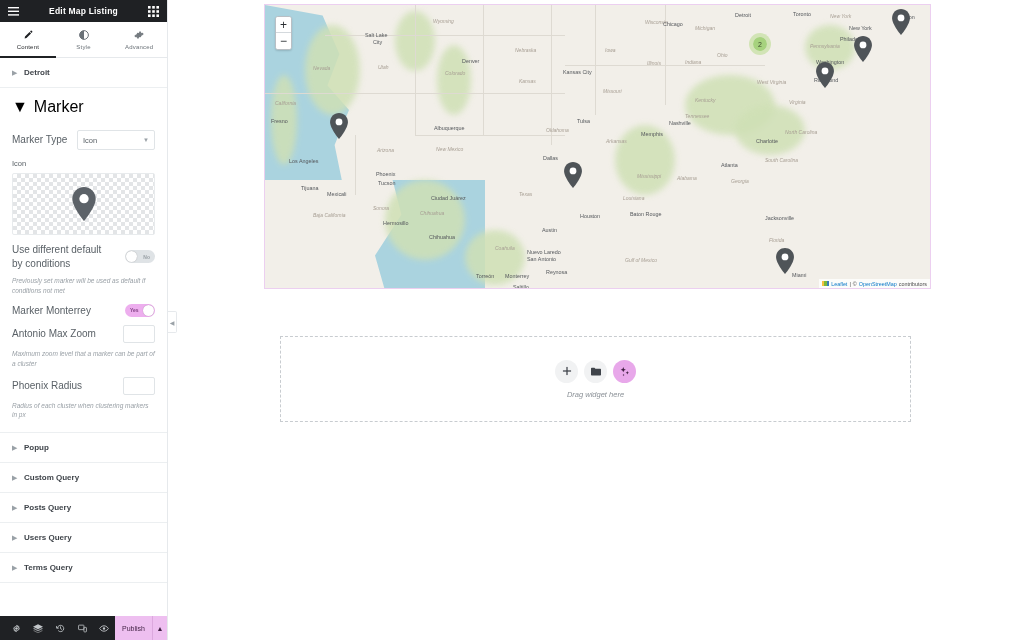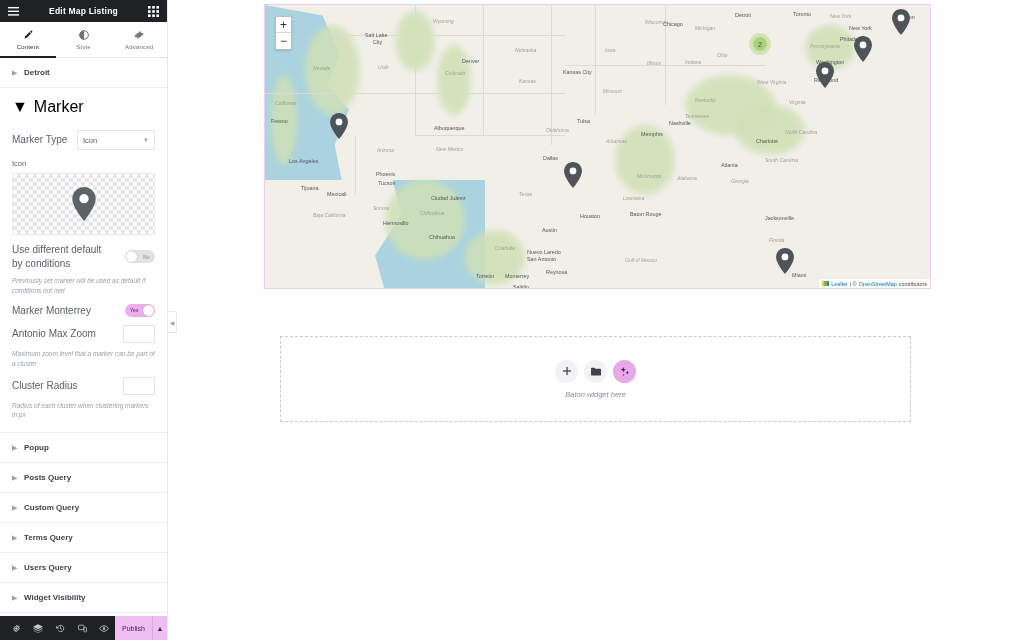--- a/index.html
+++ b/index.html
@@ -318,49 +318,45 @@
           </div>
         </div>
 
         <div class="row">
           <span class="row-lbl">Antonio Max Zoom</span>
           <input class="ctrl-input" value="" style="">
         </div>
         <div class="hint">Maximum zoom level that a marker can be part of a cluster</div>
 
         <div class="row">
-          <span class="row-lbl">Cluster Radius</span>
+          <span class="row-lbl">Phoenix Radius</span>
           <input class="ctrl-input" value="" style="">
         </div>
         <div class="hint">Radius of each cluster when clustering markers in px</div>
       </div>
 
       <div class="section">
         <span class="arw">▶</span>
         <span class="sec-lbl">Popup</span>
       </div>
       <div class="section">
         <span class="arw">▶</span>
-        <span class="sec-lbl">Posts Query</span>
+        <span class="sec-lbl">Custom Query</span>
       </div>
       <div class="section">
         <span class="arw">▶</span>
-        <span class="sec-lbl">Custom Query</span>
+        <span class="sec-lbl">Posts Query</span>
+      </div>
+      <div class="section">
+        <span class="arw">▶</span>
+        <span class="sec-lbl">Users Query</span>
       </div>
       <div class="section">
         <span class="arw">▶</span>
         <span class="sec-lbl">Terms Query</span>
-      </div>
-      <div class="section">
-        <span class="arw">▶</span>
-        <span class="sec-lbl">Users Query</span>
-      </div>
-      <div class="section">
-        <span class="arw">▶</span>
-        <span class="sec-lbl">Widget Visibility</span>
       </div>
     </div>
 
     <div id="panel-footer">
       <div id="footer-tools">
         <div class="ft-ico">
           <svg width="9" height="9" viewBox="0 0 16 16" fill="currentColor">
             <circle cx="8" cy="8" r="2.3"></circle>
             <path d="M8 1.2l.9 1.6 1.8-.4.6 1.8 1.8.6-.4 1.8 1.6.9-1.6.9.4 1.8-1.8.6-.6 1.8-1.8-.4L8 14.8l-.9-1.6-1.8.4-.6-1.8-1.8-.6.4-1.8L1.7 8.5l1.6-.9-.4-1.8 1.8-.6.6-1.8 1.8.4L8 1.2zm0 3.1a3.7 3.7 0 1 0 0 7.4 3.7 3.7 0 0 0 0-7.4z"></path>
           </svg>
@@ -565,16 +561,16 @@
           </svg>
         </div>
         <div class="dz-btn ai">
           <svg width="11" height="11" viewBox="0 0 16 16" fill="currentColor">
             <path d="M6.2 1.6l1.1 2.7 2.7 1.1-2.7 1.1-1.1 2.7-1.1-2.7L2.4 5.4l2.7-1.1L6.2 1.6z"></path>
             <path d="M12.1 7.4l.7 1.7 1.7.7-1.7.7-.7 1.7-.7-1.7-1.7-.7 1.7-.7.7-1.7z"></path>
             <path d="M6.6 11.4l.5 1.2 1.2.5-1.2.5-.5 1.2-.5-1.2-1.2-.5 1.2-.5.5-1.2z"></path>
           </svg>
         </div>
       </div>
-      <div id="dz-text">Baton widget here</div>
+      <div id="dz-text">Drag widget here</div>
     </div>
   </div>
 </div>
 
 </body></html>

